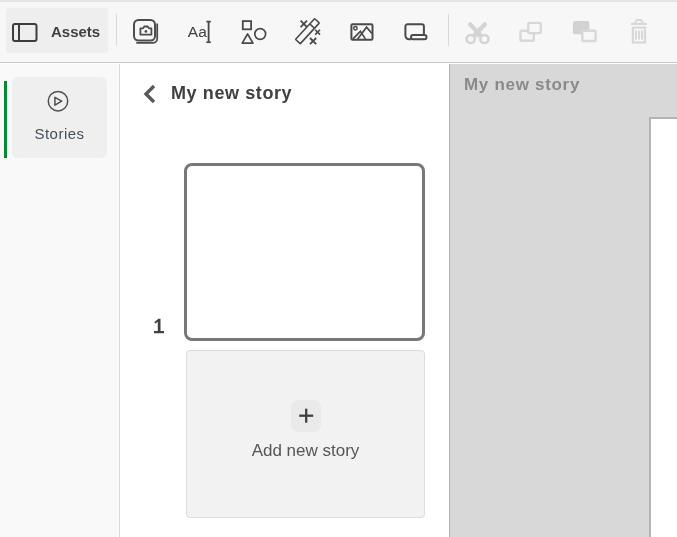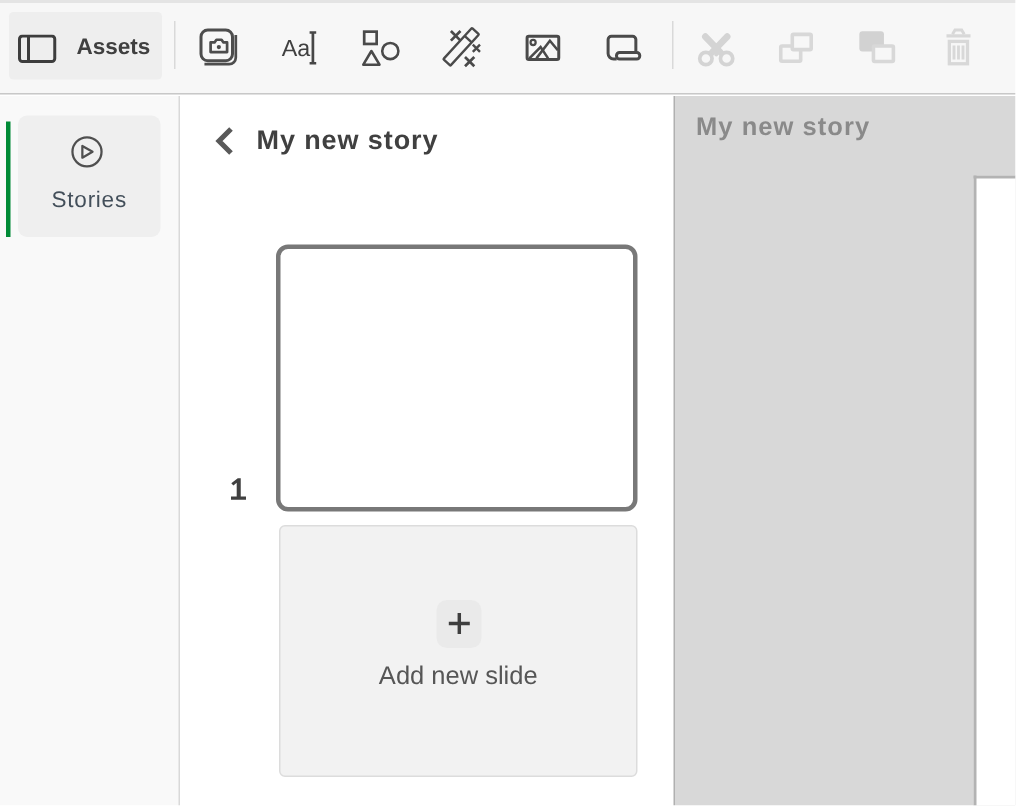--- a/index.html
+++ b/index.html
@@ -147,21 +147,21 @@
     <svg id="num1" style="position:absolute;" width="12" height="16" viewBox="0 0 12 16">
         <path d="M1.2 4.2 L5.5 0.8 H7.5 V13 H11 V15.2 H1 V13 H4.8 V3.8 L2.6 5.6 Z" fill="#404040"></path>
       </svg>
     <div id="addSlide">
       <div id="plusBtn">
         <svg width="30" height="32" viewBox="0 0 30 32">
           <line x1="8.2" y1="15.7" x2="22.2" y2="15.7" stroke="#3f3f3f" stroke-width="2.3"></line>
           <line x1="15.2" y1="8.7" x2="15.2" y2="22.7" stroke="#3f3f3f" stroke-width="2.3"></line>
         </svg>
       </div>
-      <div class="lbl">Add new slide</div>
+      <div class="lbl">Add new story</div>
     </div>
   </div>
 
   <div id="rightPanel">
     <div class="title">My new story</div>
   </div>
   <div id="canvas"></div>
 </div>
 
 </body></html>

